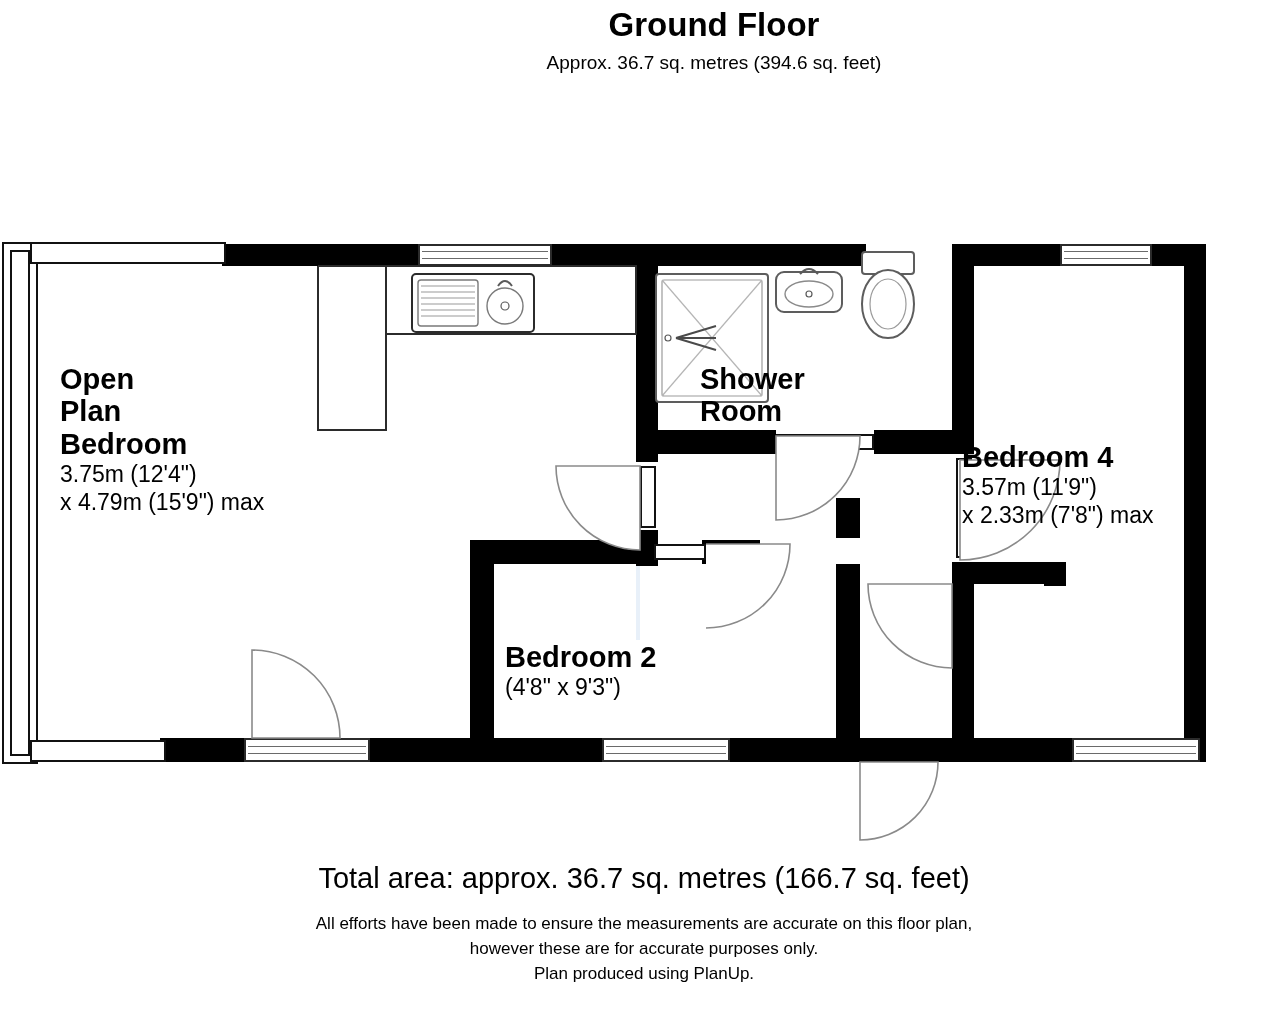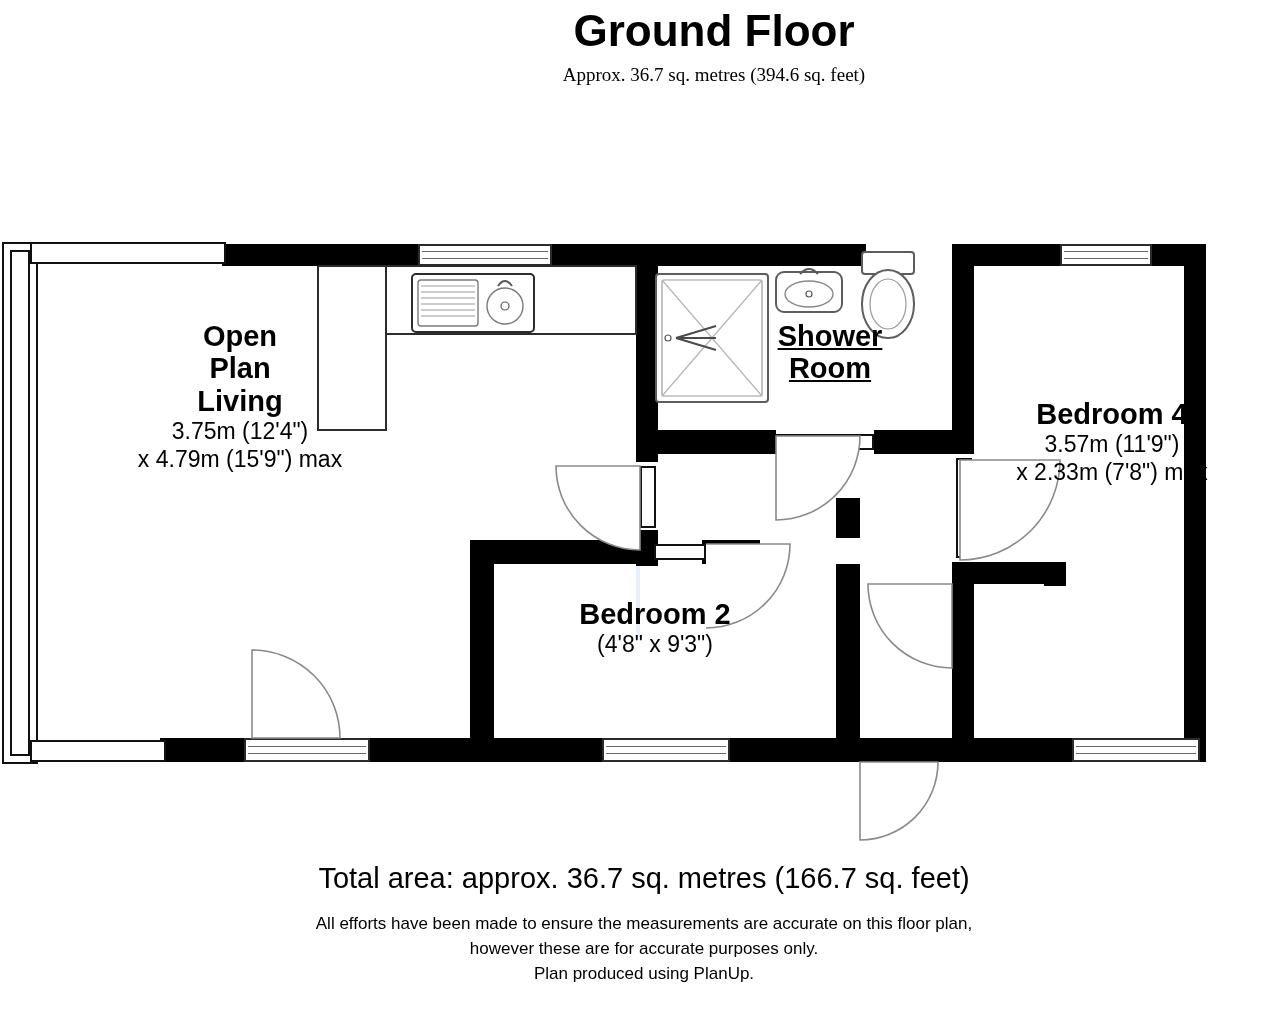--- a/index.html
+++ b/index.html
@@ -19,31 +19,30 @@
   
   .header {
     position: absolute;
     top: 0;
     left: 0;
     width: 1288px;
     text-align: center;
     padding-top: 6px;
   }
   .header-title {
-    font-size: 44px;
+    font-size: 33px;
     font-weight: bold;
     letter-spacing: 0px;
     margin: 0;
     padding-left: 140px;
   }
   .header-sub {
     font-size: 19px;
     margin-top: 8px;
     padding-left: 140px;
-    font-family: Liberation Serif, serif;
   }
 
   
   .footer {
     position: absolute;
     left: 0;
     top: 862px;
     width: 1288px;
     text-align: center;
   }
@@ -149,23 +148,23 @@
     box-sizing: border-box;
   }
   .doorgap {
     position: absolute;
     background: #ffffff;
   }
 
   
   .room-label {
     position: absolute;
-    text-align: center;
     line-height: 1.12;
     white-space: nowrap;
+    margin-top: 43px;
   }
   .room-name {
     font-size: 29px;
     font-weight: bold;
     display: block;
   }
   .room-dims {
     font-size: 23px;
     display: block;
     margin-top: 2px;
@@ -315,26 +314,26 @@
     <path d="M952 354 L868 354 A84 84 0 0 0 952 438 Z" fill="#ffffff" stroke="#8a8a8a" stroke-width="1.6"></path>
 
     <path d="M860 532 L860 610 A78 78 0 0 0 938 532 Z" fill="#ffffff" stroke="#8a8a8a" stroke-width="1.6"></path>
 
     <path d="M706 314 L790 314 A84 84 0 0 1 706 398" fill="#ffffff" stroke="#8a8a8a" stroke-width="1.6"></path>
   </svg>
 
   <div class="room-label" style="left:60px; top:90px; width:360px;">
     <span class="room-name">Open</span>
     <span class="room-name">Plan</span>
-    <span class="room-name">Living</span>
+    <span class="room-name">Bedroom</span>
     <span class="room-dims">3.75m (12'4")</span>
     <span class="room-dims">x 4.79m (15'9") max</span>
   </div>
 
-  <div class="room-label" style="left:700px; top:90px; width:260px;text-decoration:underline;">
+  <div class="room-label" style="left:700px; top:90px; width:260px;">
     <span class="room-name">Shower</span>
     <span class="room-name">Room</span>
   </div>
 
   <div class="room-label" style="left:962px; top:168px; width:300px;">
     <span class="room-name">Bedroom 4</span>
     <span class="room-dims">3.57m (11'9")</span>
     <span class="room-dims">x 2.33m (7'8") max</span>
   </div>
 

